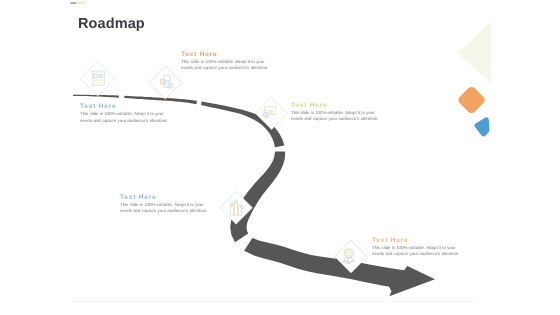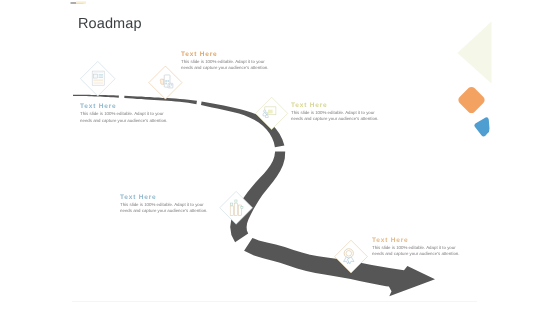--- a/index.html
+++ b/index.html
@@ -1,19 +1,19 @@
 <!DOCTYPE html>
 <html><head>
 <meta charset="utf-8">
 <style>
   html,body{margin:0;padding:0;}
   body{width:560px;height:315px;overflow:hidden;background:#ffffff;
        font-family:"Liberation Sans", sans-serif;-webkit-font-smoothing:antialiased;text-rendering:geometricPrecision;}
   #slide{position:absolute;left:0;top:0;width:560px;height:315px;background:#ffffff;overflow:hidden;}
-  #title{position:absolute;left:78px;top:15.5px;font-size:14.5px;font-weight:normal;color:#3c4043;letter-spacing:.1px;}
+  #title{position:absolute;left:78px;top:15.5px;font-size:14.5px;font-weight:bold;color:#3c4043;letter-spacing:.1px;}
   svg.layer{position:absolute;left:0;top:0;width:560px;height:315px;}
   .tb{position:absolute;}
   .tb .hd{font-size:6.5px;font-weight:bold;letter-spacing:.82px;white-space:nowrap;line-height:8.3px;}
   .tb .bd{font-size:4.4px;color:#7b7b7b;line-height:6.6px;width:89px;letter-spacing:0;margin-top:-0.3px;}
 </style>
 </head>
 <body>
 
 <div id="slide">
 

